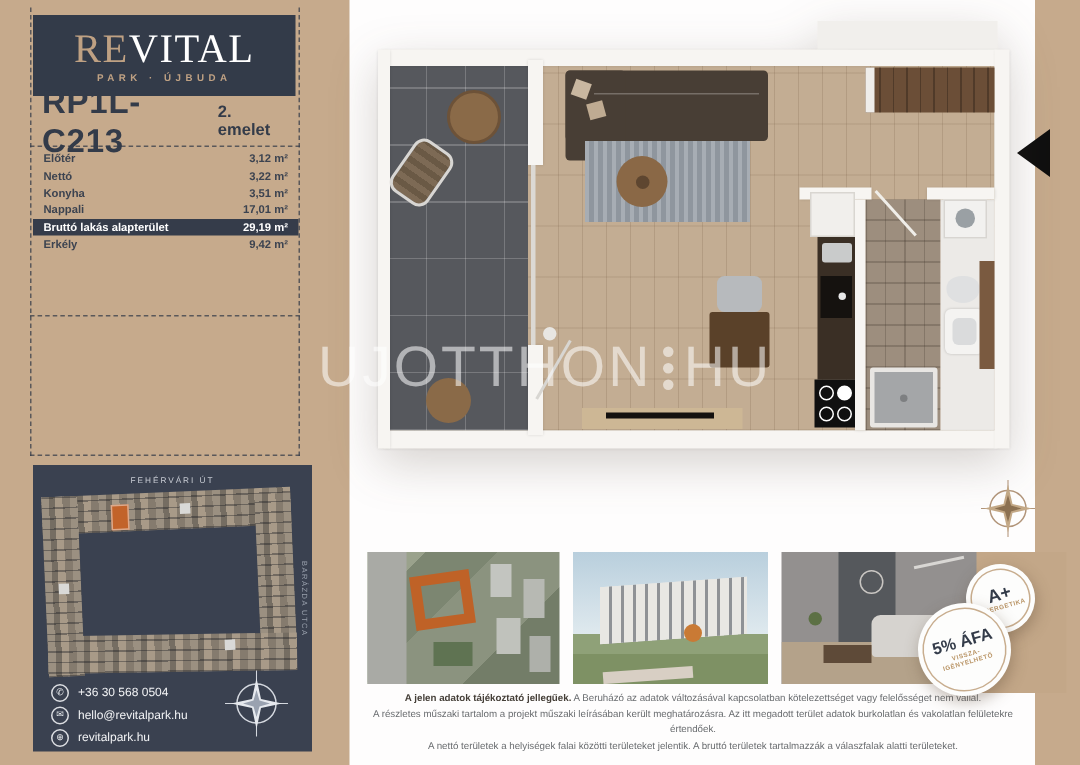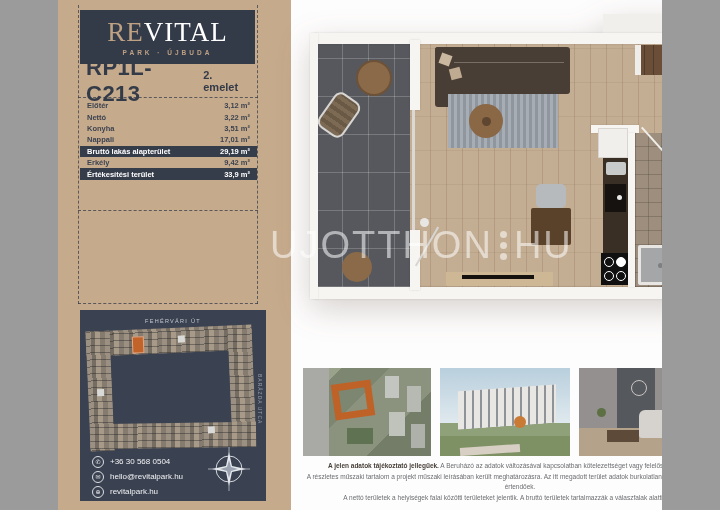--- a/index.html
+++ b/index.html
@@ -1,16 +1,16 @@
 <!DOCTYPE html>
 <html><head>
 <meta charset="utf-8">
 <style>
   html,body{margin:0;padding:0;background:#9b9b9b;}
-  .page{position:relative;width:604px;height:510px;overflow:hidden;background:#c6aa8c;
+  .page{position:relative;width:720px;height:510px;overflow:hidden;background:#c6aa8c;
         font-family:"Liberation Sans",sans-serif;margin:0 auto;}
   .abs{position:absolute;}
   
   .white-panel{left:233px;top:0;width:457px;height:510px;background:#fefdfd;}
   
   .dash-v{width:0;border-left:1px dashed rgba(54,60,74,.75);}
   .dash-h{height:0;border-top:1px dashed rgba(54,60,74,.75);}
   .logo-block{left:22px;top:10px;width:175px;height:54px;background:#333b49;
               display:flex;flex-direction:column;align-items:center;justify-content:center;}
   .logo-line{font-family:"Liberation Serif",serif;font-size:27px;line-height:27px;letter-spacing:1px;color:#fff;}
@@ -112,24 +112,20 @@
         <span class="val">17,01 m²</span>
       </div>
     <div class="arow dark">
         <span>Bruttó lakás alapterület</span>
         <span class="val">29,19 m²</span>
       </div>
     <div class="arow">
         <span>Erkély</span>
         <span class="val">9,42 m²</span>
       </div>
-    <div class="arow dark">
-        <span>Értékesítési terület</span>
-        <span class="val">33,9 m²</span>
-      </div>
   </div>
 
   <div class="abs site-block">
     <div class="abs street-top">FEHÉRVÁRI ÚT</div>
     <div class="abs street-right">BARÁZDA UTCA</div>
 
     <div class="abs ring">
       <div class="band" style="left:0;top:0;width:166px;height:25px;"></div>
       <div class="band" style="left:0;top:0;width:24px;height:120px;"></div>
       <div class="band" style="left:142px;top:4px;width:24px;height:104px;"></div>

